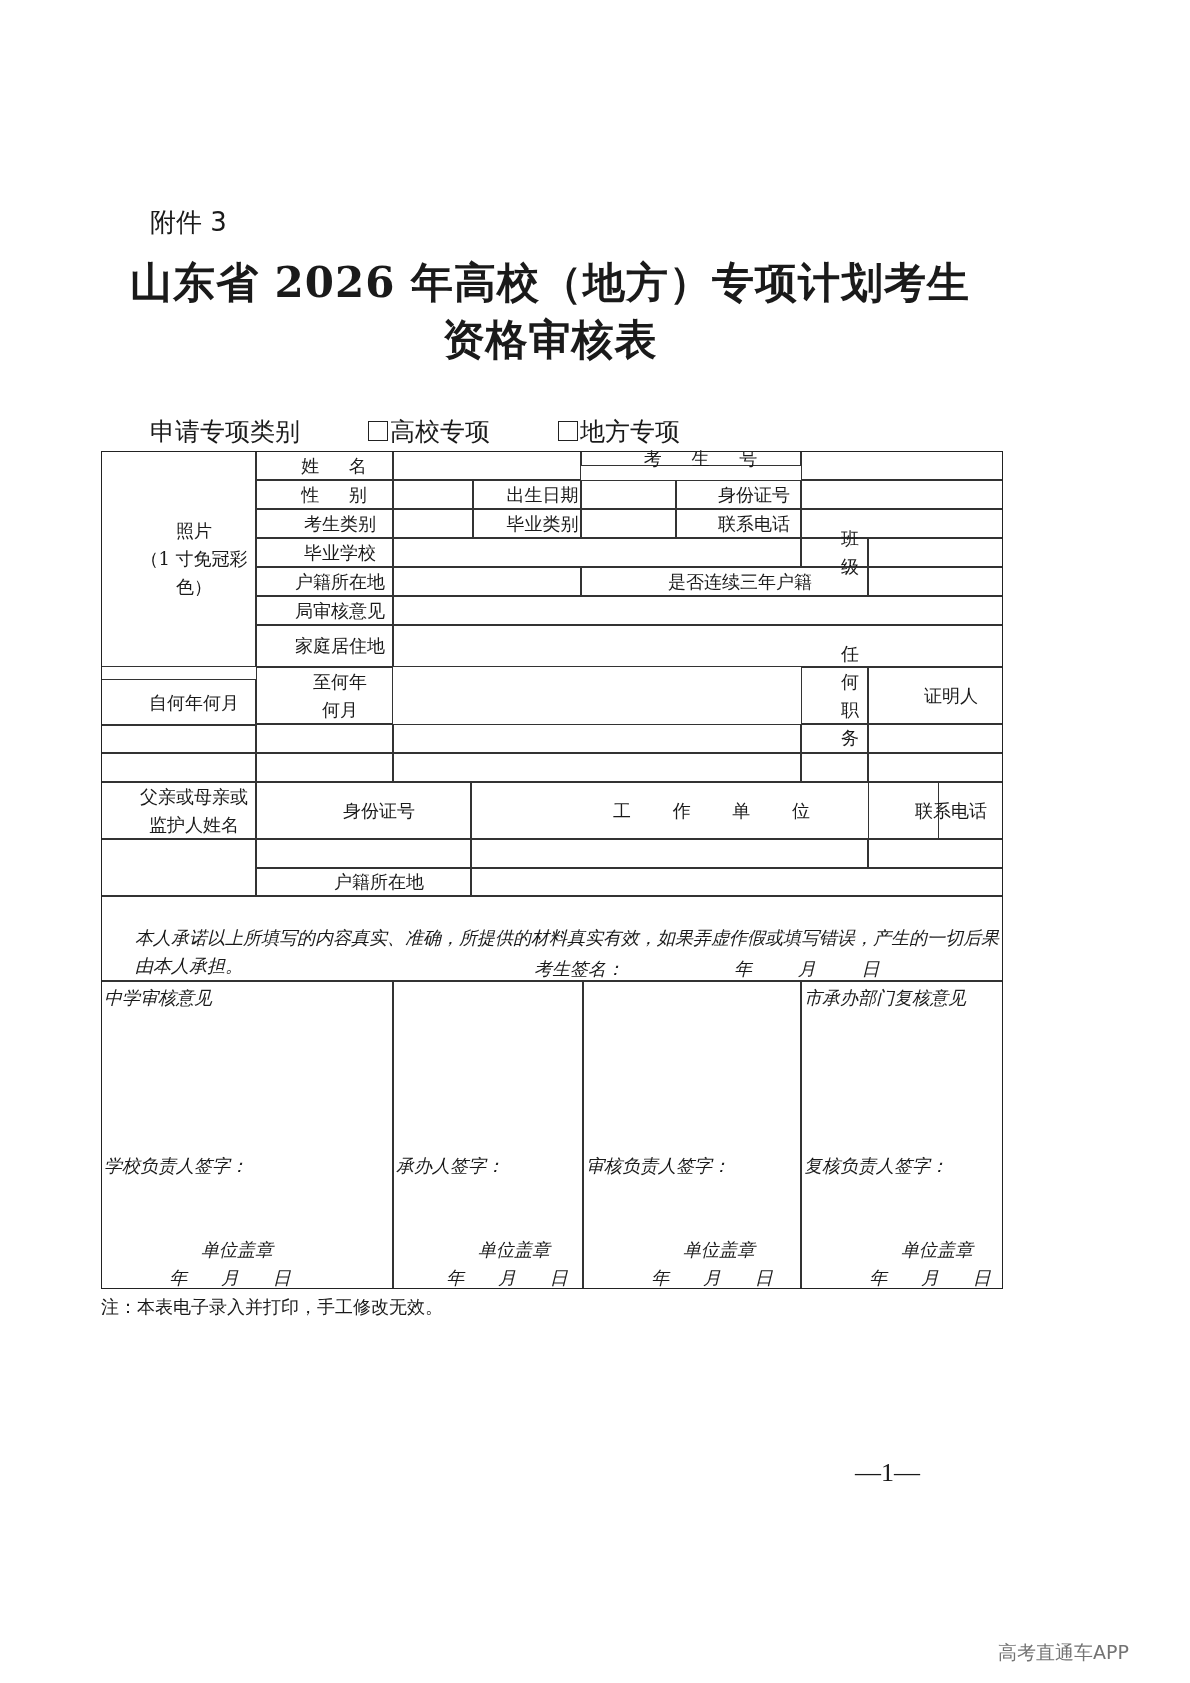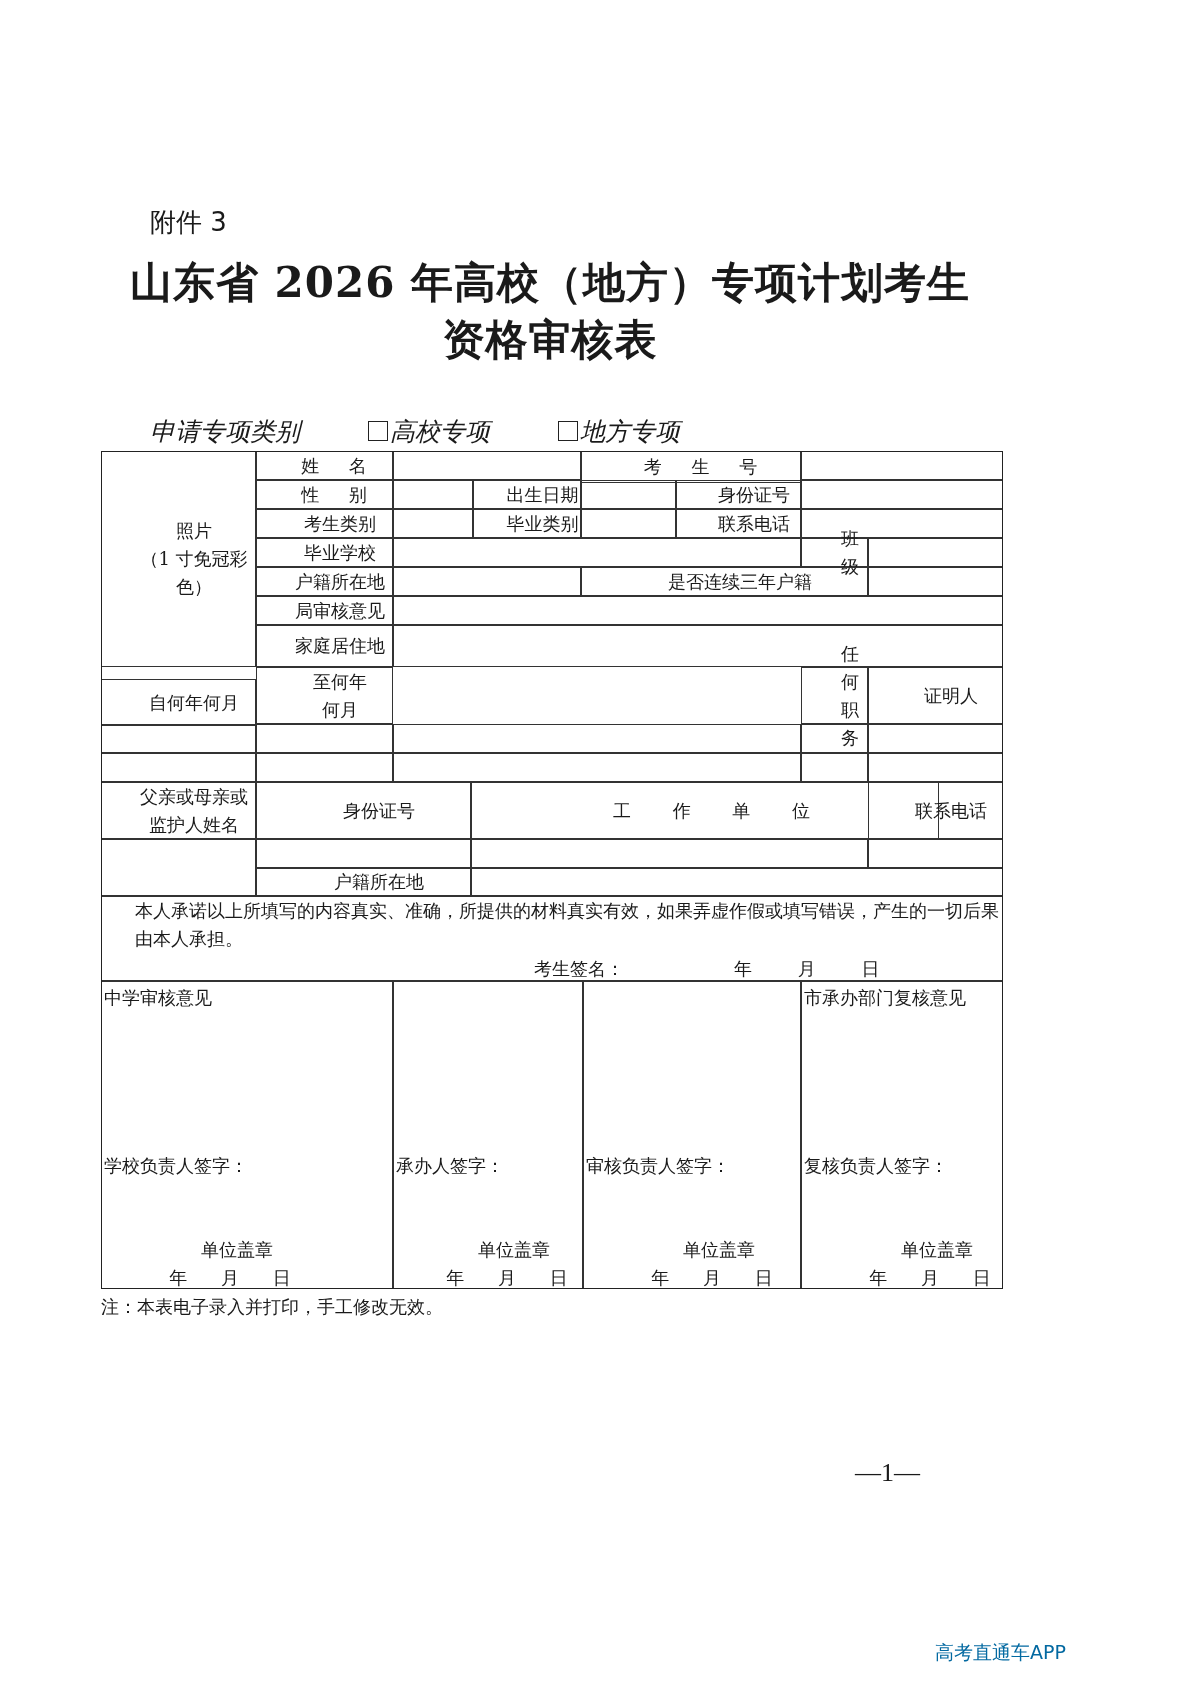--- a/index.html
+++ b/index.html
@@ -4,34 +4,34 @@
 <style>
   html, body { margin: 0; padding: 0; background: #ffffff; }
   body { width: 1190px; height: 1683px; position: relative; overflow: hidden;
          font-family: "DejaVu Serif", "Liberation Serif", serif; color: #1a1a1a; }
   .abs { position: absolute; }
   .attach { left: 150px; top: 205px; font-family: "DejaVu Sans", "Liberation Sans", sans-serif; font-size: 26px; }
   .title { left: 0; width: 1100px; text-align: center; font-weight: bold; font-size: 42px; letter-spacing: 1px; }
   .t1 { top: 255px; }
   .t2 { top: 312px; }
   .cat-row { left: 150px; top: 415px; font-size: 25px; display: flex; }
-  .cat-row span { white-space: pre; font-style: italic; }
+  .cat-row span { white-space: pre; }
   .cb { display: inline-block; width: 18px; height: 18px; border: 1.5px solid #222; margin-right: 2px; vertical-align: -1px; }
 
   
   .form { left: 101px; top: 451px; width: 902px; height: 838px; }
   .cell { position: absolute; border: 1px solid #333; box-sizing: border-box;
           display: flex; align-items: center; justify-content: center; text-align: center;
           font-size: 18px; line-height: 28px; padding-left: 31px; }
-  .cell.tl { align-items: flex-start; justify-content: flex-start; text-align: left; }
+  .cell.tl { align-items: flex-start; justify-content: flex-end; text-align: left; font-style: italic; }
   .outer { position: absolute; left: 0; top: 0; width: 902px; height: 838px; border: 1.5px solid #222; box-sizing: border-box; pointer-events: none; }
 
   .note { left: 101px; top: 1295px; font-size: 18px; }
   .pagenum { left: 855px; top: 1458px; font-size: 26px; font-family: "Liberation Serif", serif; }
-  .watermark { left: 935px; top: 1640px; font-size: 19px; color: #0369a1; font-family: "DejaVu Sans", "Liberation Sans", sans-serif; }
+  .watermark { left: 998px; top: 1640px; font-size: 19px; color: #737373; font-family: "DejaVu Sans", "Liberation Sans", sans-serif; }
   .sp { letter-spacing: 12px; }
   .sp2 { letter-spacing: 18px; }
 </style>
 </head>
 <body>
 
 <div class="abs attach">附件 3</div>
 <div class="abs title t1">山东省 2026 年高校（地方）专项计划考生</div>
 <div class="abs title t2">资格审核表</div>
 
@@ -45,21 +45,21 @@
 
 <div class="abs form">
 
   <div class="cell" style="left:0;top:0;width:155px;height:216px;white-space:pre-line">照片
 （1 寸免冠彩色）</div>
 
   <div class="cell" style="left:155px;top:0;width:137px;height:29px">
       <span class="sp">姓 名</span>
     </div>
   <div class="cell" style="left:292px;top:0;width:188px;height:29px"></div>
-  <div class="cell" style="left:480px;top:0;width:220px;height:32px">
+  <div class="cell" style="left:480px;top:0;width:220px;height:15px">
       <span class="sp">考 生 号</span>
     </div>
   <div class="cell" style="left:700px;top:0;width:202px;height:29px"></div>
 
   <div class="cell" style="left:155px;top:29px;width:137px;height:29px">
       <span class="sp">性 别</span>
     </div>
   <div class="cell" style="left:292px;top:29px;width:80px;height:29px"></div>
   <div class="cell" style="left:372px;top:29px;width:108px;height:29px">出生日期</div>
   <div class="cell" style="left:480px;top:29px;width:95px;height:29px"></div>

